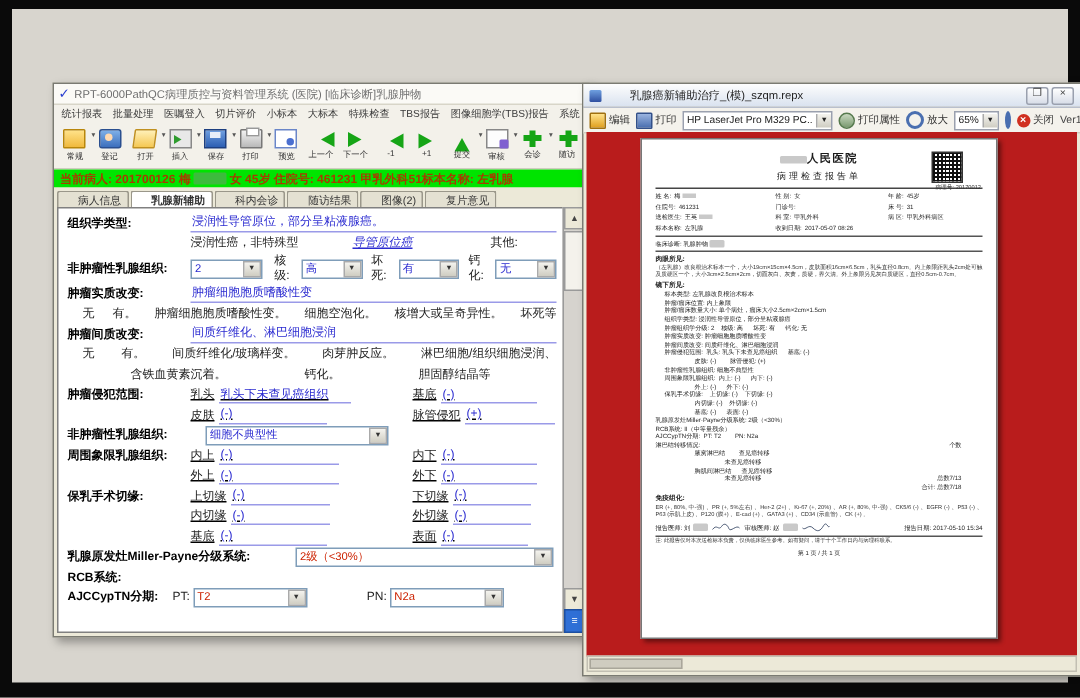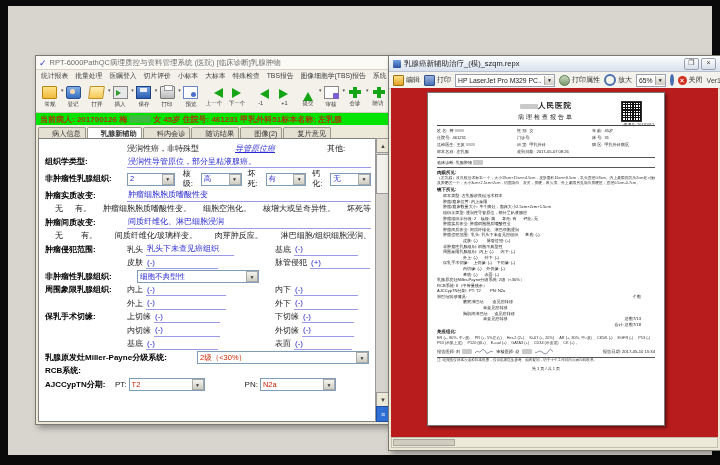--- a/index.html
+++ b/index.html
@@ -66,35 +66,35 @@
   .uv{color:#2a2ad0;border-bottom:1px solid #9a9ae8;padding:0 1px 0.5px;}
   .link{color:#2a2ad0;font-style:italic;text-decoration:underline;}
   .plain{color:#222;}
   .opts{display:flex;gap:0;color:#222;}
   .opts span{white-space:nowrap;}
   .dd{display:inline-flex;align-items:center;justify-content:space-between;border:1px solid #7f9db9;background:#fff;
       height:11px;font-size:7.5px;color:#2a2ad0;padding-left:2px;vertical-align:middle;}
   .dd .ar{width:10px;height:9px;background:linear-gradient(#f4f3ee,#cfcdc2);border:1px solid #aaa;margin-left:2px;
           font-size:5px;color:#333;display:flex;align-items:center;justify-content:center;}
   .dd.red{color:#cc2200;}
-  .pair{display:flex;flex:1;}
+  .pair{display:flex;flex:1;text-decoration:underline;}
   .pcell{display:flex;align-items:center;gap:3px;}
   .pcell .k{color:#222;}
   .pcell:nth-child(1){width:148px;}
   .vscroll{position:absolute;right:2px;top:82px;bottom:2px;width:14px;background:#d6d3ce;border-left:1px solid #9a9a9a;}
   .sbtn{height:13px;border:1px solid #9a9a9a;background:#ece9d8;font-size:6px;display:flex;align-items:center;justify-content:center;color:#444;}
   .sthumb{height:38px;border:1px solid #9a9a9a;background:#f4f2ec;margin-top:1px;}
   .sblue{position:absolute;bottom:0;left:0;right:0;height:14px;background:#2f6fd6;border:1px solid #1d4fa0;color:#fff;
          font-size:7px;display:flex;align-items:center;justify-content:center;}
   .sdown{position:absolute;bottom:15px;left:0;right:0;}
 
   
   #rwin{left:380px;top:49px;width:331px;height:394px;z-index:3;}
   .rtitle{height:15px;background:linear-gradient(#fdfdfd,#d9e2ef);border-bottom:1px solid #b9bfcc;display:flex;
-          align-items:center;font-size:7.5px;color:#222;padding:0 4px;gap:3px;}
+          align-items:center;font-size:7.5px;color:#222;padding:0 4px;gap:19px;}
   .rtitle .appic{width:8px;height:8px;background:linear-gradient(#6fa0e0,#2f4fa0);border-radius:1px;}
   .wbtns{margin-left:auto;display:flex;gap:2px;}
   .wbtn{width:13px;height:10px;border:1px solid #9aa0ae;background:linear-gradient(#fff,#d8dde8);font-size:7px;
         line-height:8px;text-align:center;color:#444;border-radius:2px;}
   .rtoolbar{height:16px;background:#f4f2ec;border-bottom:1px solid #cfccbf;display:flex;align-items:center;
             font-size:7px;color:#333;padding:0 4px;gap:4px;white-space:nowrap;}
   .rtb{display:flex;align-items:center;gap:2px;}
   .mini{width:9px;height:9px;border-radius:1px;display:inline-block;}
   .mi-edit{background:linear-gradient(#ffe28a,#e0a020);border:1px solid #a07010;}
   .mi-print{background:linear-gradient(#9ab4e0,#4a6fb0);border:1px solid #32508a;}
@@ -265,28 +265,28 @@
         </div>
         <div class="tab">
           <span class="ti"></span>
           <span>复片意见</span>
         </div>
       </div>
 
     <div class="formarea">
       <div class="formpad">
 
+        <div class="frow">
+          <span class="flabel">组织学类型:</span>
+          <span class="uv" style="flex:1">浸润性导管原位，部分呈粘液腺癌。</span>
+        </div>
         <div class="frow ind">
           <span class="plain" style="width:108px">浸润性癌，非特殊型</span>
           <span class="link" style="width:92px">导管原位癌</span>
           <span class="plain">其他:</span>
-        </div>
-        <div class="frow">
-          <span class="flabel">组织学类型:</span>
-          <span class="uv" style="flex:1">浸润性导管原位，部分呈粘液腺癌。</span>
         </div>
 
         <div class="frow">
           <span class="flabel">非肿瘤性乳腺组织:</span>
           <span class="dd" style="width:50px">
               <span>2</span>
               <span class="ar">▼</span>
             </span>
           <span class="plain" style="margin-left:8px">核级:</span>
           <span class="dd" style="width:42px;margin-left:2px">
@@ -323,20 +323,26 @@
           <span class="flabel">肿瘤间质改变:</span>
           <span class="uv" style="flex:1">间质纤维化、淋巴细胞浸润</span>
         </div>
         <div class="frow opts" style="padding-left:10px;justify-content:space-between">
 
         <span>无</span>
             <span>有。</span>
             <span>间质纤维化/玻璃样变。</span>
             <span>肉芽肿反应。</span>
             <span>淋巴细胞/组织细胞浸润、</span>
+          </div>
+        <div class="frow opts" style="padding-left:42px;gap:52px">
+
+        <span>含铁血黄素沉着。</span>
+            <span>钙化。</span>
+            <span>胆固醇结晶等</span>
           </div>
 
         <div class="frow">
           <span class="flabel">肿瘤侵犯范围:</span>
           <div class="pair">
             <span class="pcell">
                 <span class="k">乳头</span>
                 <span class="uv" style="min-width:86px">乳头下未查见癌组织</span>
               </span>
             <span class="pcell">

